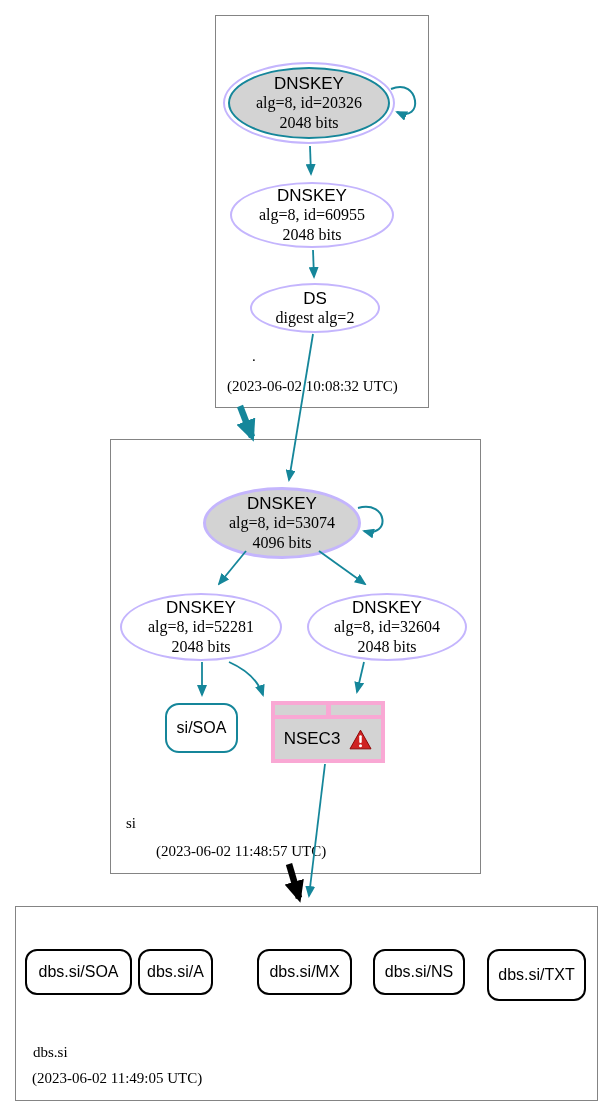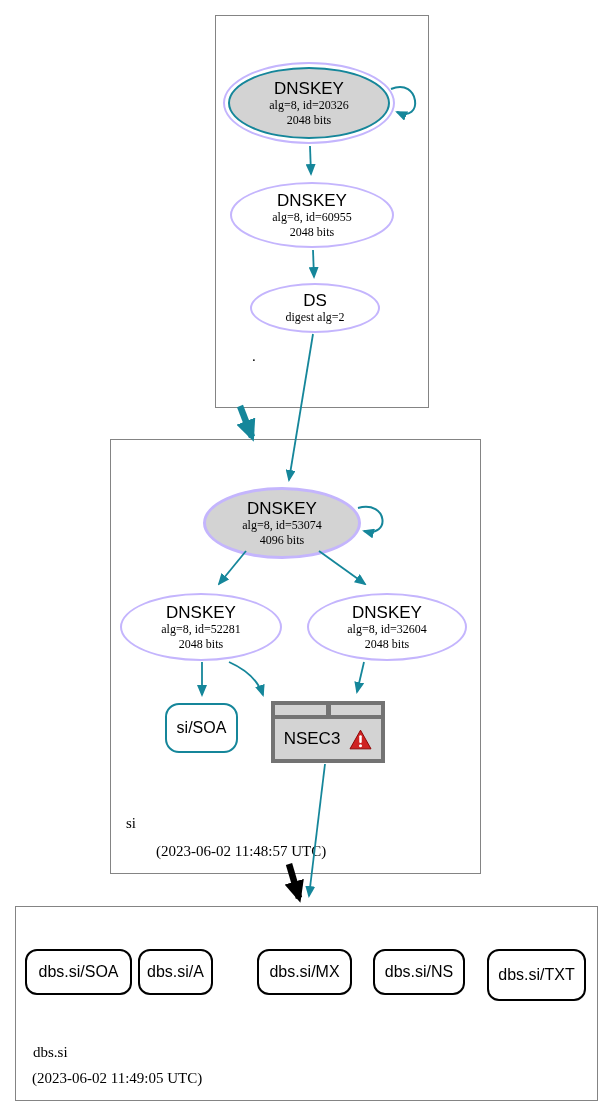--- a/index.html
+++ b/index.html
@@ -9,45 +9,46 @@
   .edges{position:absolute;left:0;top:0;z-index:4;pointer-events:none;}
   .ellipse{position:absolute;border:2px solid #c4b5fd;border-radius:50%;background:#fff;
            display:flex;flex-direction:column;align-items:center;justify-content:center;
            box-sizing:border-box;z-index:3;text-align:center;}
   .ellipse.gray{background:#d3d3d3;}
   .ellipse.thick{border-width:3px;}
   .inner-ellipse{position:absolute;left:3px;top:3px;right:3px;bottom:3px;border:2px solid #15869a;
            border-radius:50%;background:#d3d3d3;display:flex;flex-direction:column;
            align-items:center;justify-content:center;box-sizing:border-box;text-align:center;}
   .node-title{font-size:17px;line-height:1.12;}
-  .node-detail{font-family:"Liberation Serif",serif;font-size:12px;line-height:1.22;}
+  .node-detail{font-family:"Liberation Serif",serif;font-size:16px;line-height:1.22;}
   .rr-teal{position:absolute;border:2px solid #15869a;border-radius:14px;background:#fff;
            display:flex;align-items:center;justify-content:center;font-size:16px;
            box-sizing:border-box;z-index:3;}
   .rr-black{position:absolute;border:2px solid #000;border-radius:12px;background:#fff;
            display:flex;align-items:center;justify-content:center;font-size:16px;
            box-sizing:border-box;z-index:3;}
-  .nsec3{position:absolute;background:#737373;z-index:3;display:flex;flex-direction:column;
+  .nsec3{position:absolute;background:#f9a8d4;z-index:3;display:flex;flex-direction:column;
            padding:4px;box-sizing:border-box;}
   .nsec3 .hdr{display:flex;gap:5px;height:10px;margin-bottom:4px;}
   .nsec3 .hdr .cell{flex:1;background:#d3d3d3;}
   .nsec3 .main{flex:1;background:#d3d3d3;display:flex;align-items:center;justify-content:center;
            gap:9px;font-size:17px;}
   .zlabel{position:absolute;font-family:"Liberation Serif",serif;font-size:15px;z-index:2;white-space:nowrap;}
 </style>
 </head>
 <body>
 
 <div class="canvas">
 
   <div class="zone" style="left:215px;top:15px;width:214px;height:393px;"></div>
   <div class="zone" style="left:110px;top:439px;width:371px;height:435px;"></div>
   <div class="zone" style="left:15px;top:906px;width:583px;height:195px;"></div>
 
   <div class="zlabel" style="left:252px;top:348px;">.</div>
+  <div class="zlabel" style="left:227px;top:378px;">(2023-06-02 10:08:32 UTC)</div>
   <div class="zlabel" style="left:126px;top:815px;">si</div>
   <div class="zlabel" style="left:124px;top:843px;margin-left:32px;">(2023-06-02 11:48:57 UTC)</div>
   <div class="zlabel" style="left:33px;top:1044px;">dbs.si</div>
   <div class="zlabel" style="left:32px;top:1070px;">(2023-06-02 11:49:05 UTC)</div>
 
   <div class="ellipse" style="left:223px;top:62px;width:172px;height:82px;background:#fff;">
     <div class="inner-ellipse">
       <span class="node-title">DNSKEY</span>
       <span class="node-detail">alg=8, id=20326</span>
       <span class="node-detail">2048 bits</span>

